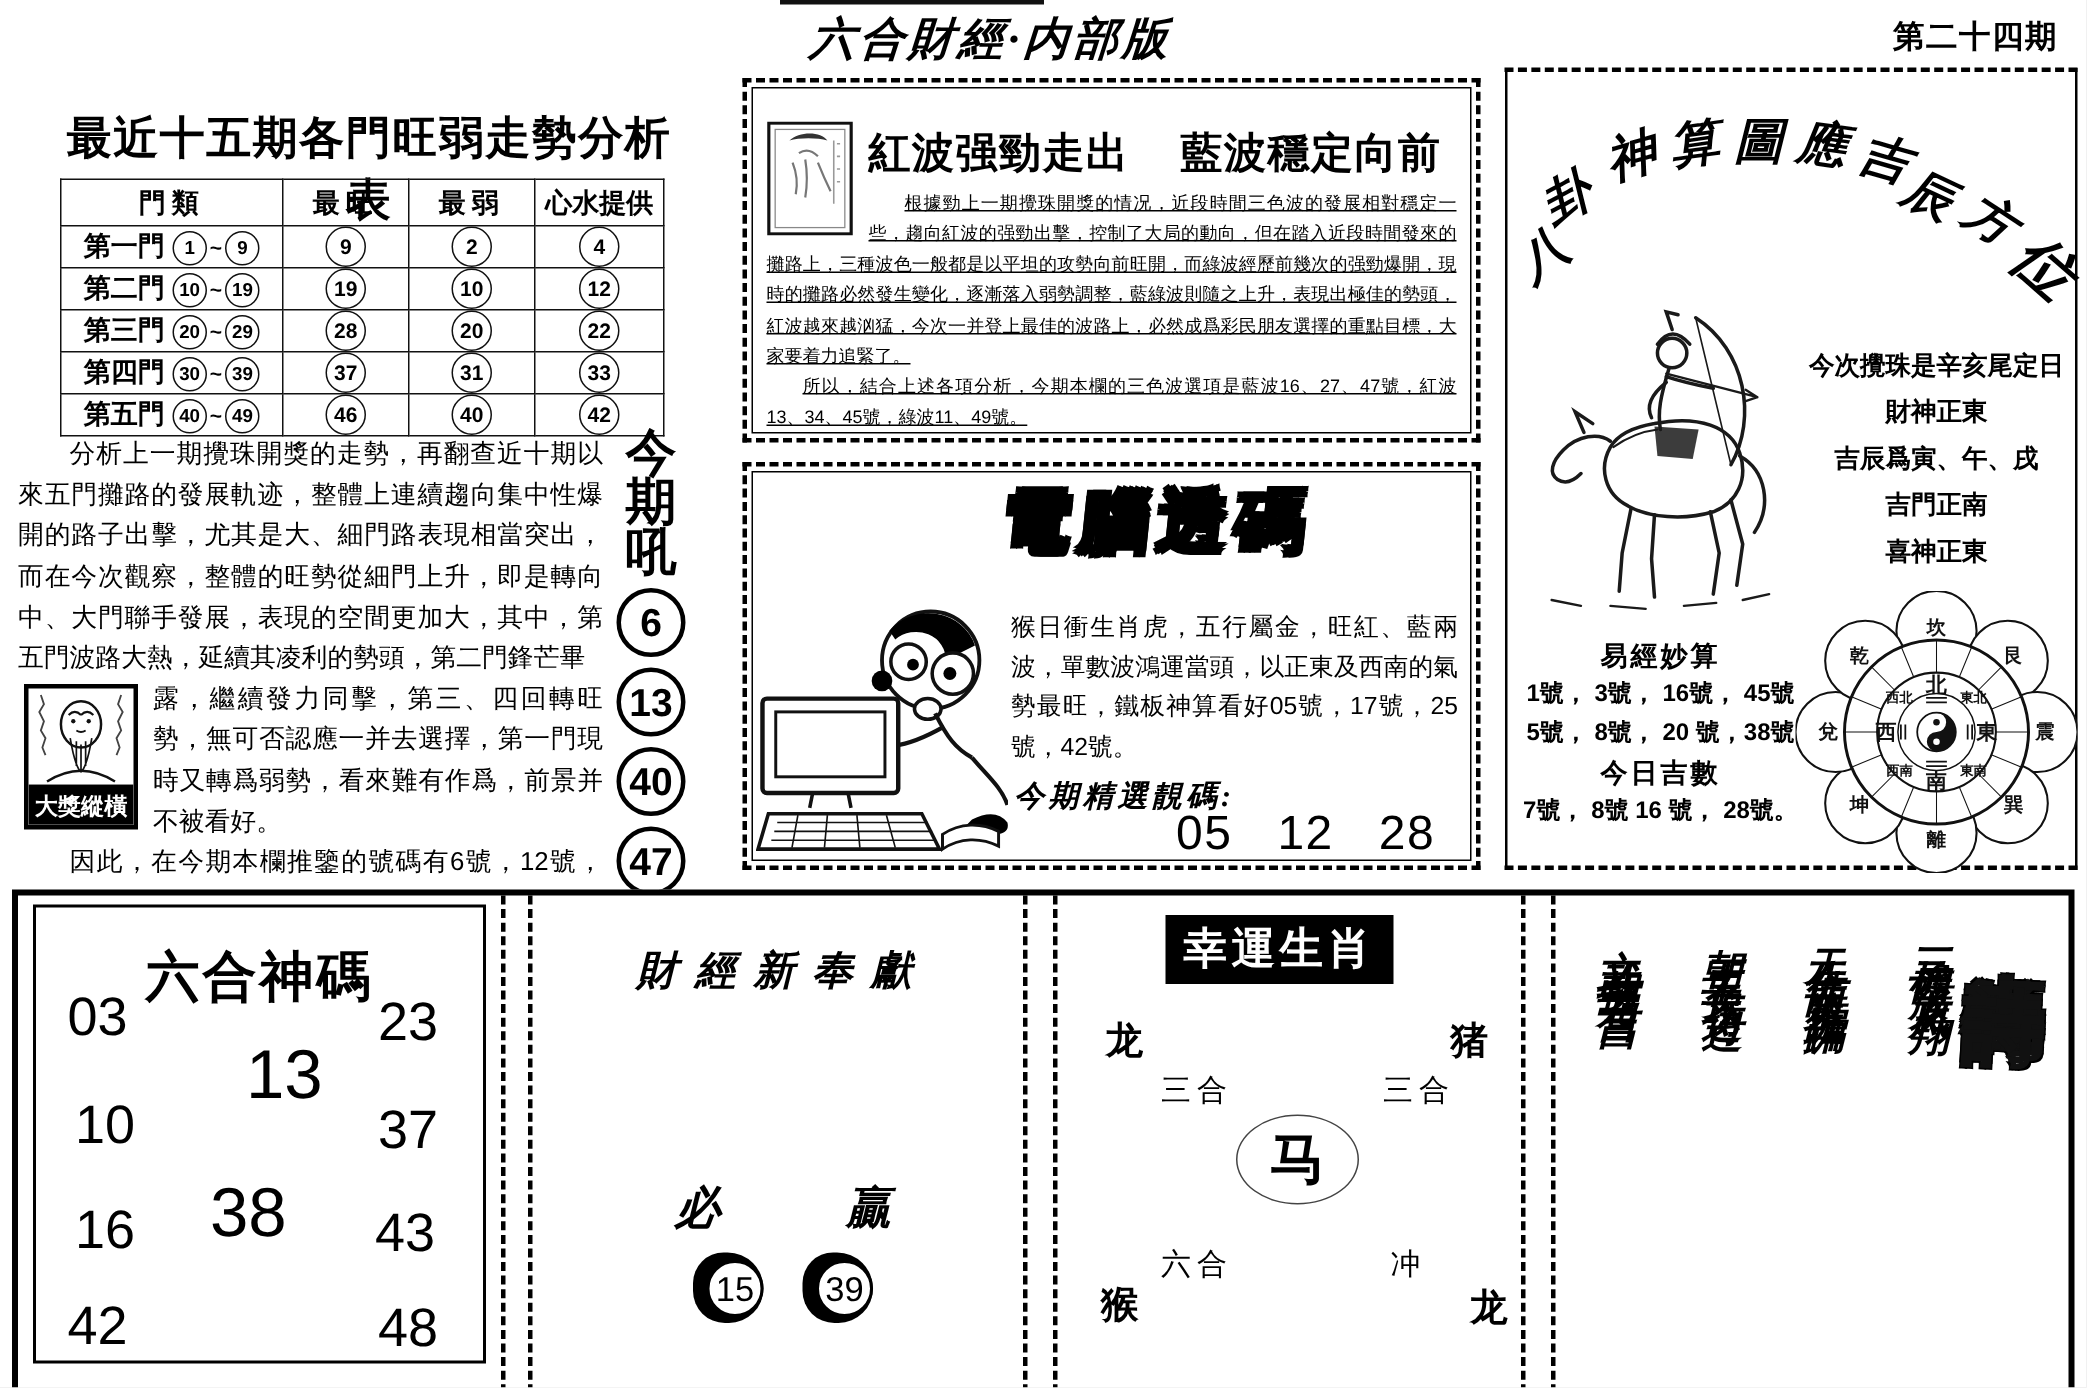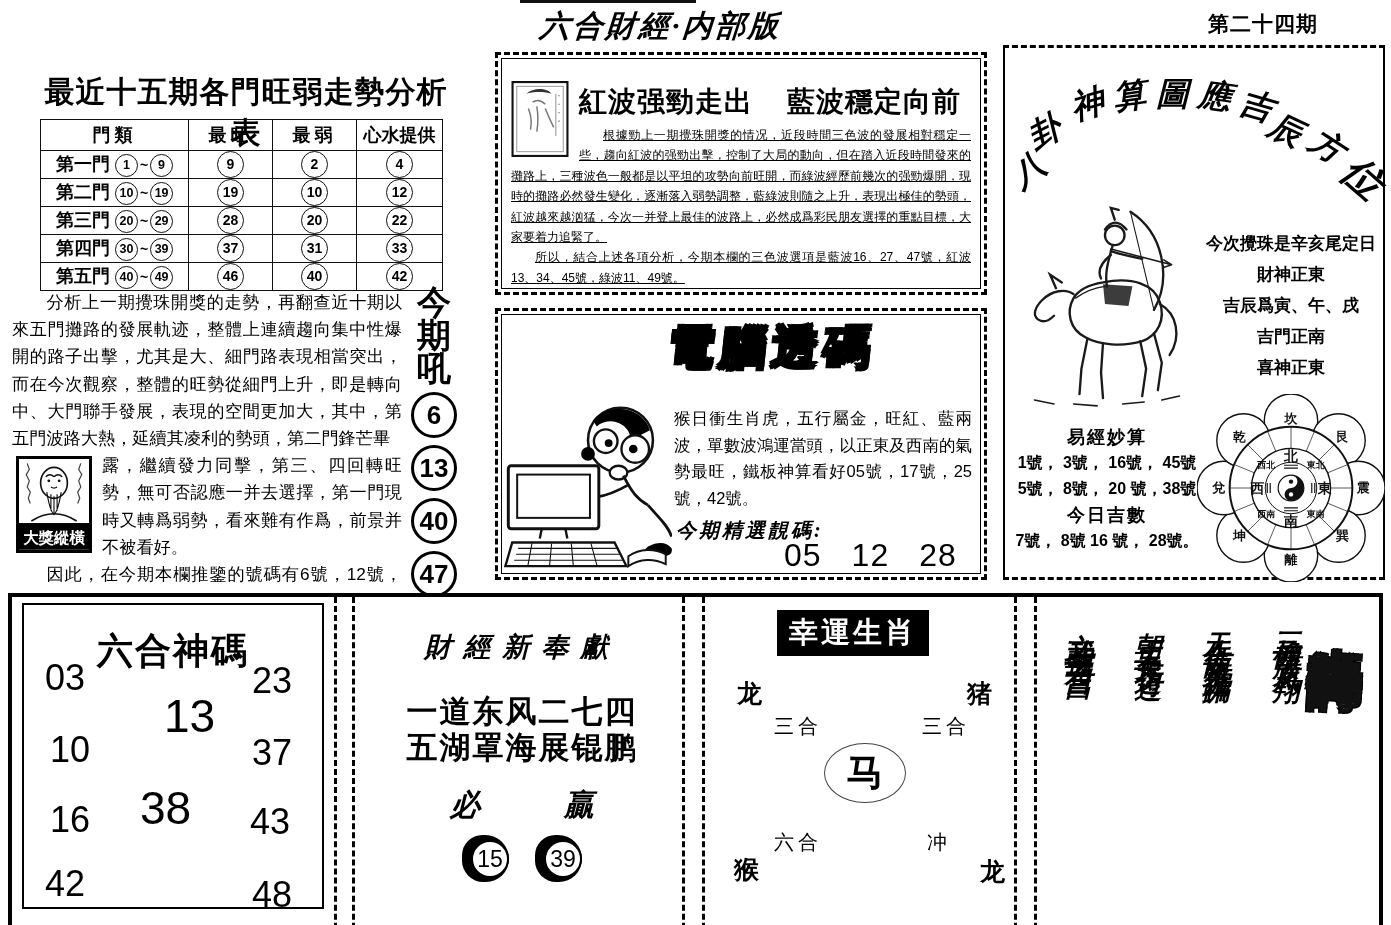--- a/index.html
+++ b/index.html
@@ -4,21 +4,21 @@
 <style>
   html,body{margin:0;padding:0;background:#e8e8e8;}
   #canvas{position:relative;width:1391px;height:925px;background:#ffffff;color:#000;
           font-family:"Liberation Sans",sans-serif;overflow:hidden;}
   .abs{position:absolute;}
 
   
   .top-rule{left:520px;top:0;width:176px;height:3px;background:#111;}
   .masthead{left:540px;top:6px;font-family:"Liberation Serif",serif;font-weight:700;font-style:italic;
             font-size:30px;letter-spacing:3px;transform:skewX(-4deg);}
-  .issue{left:1208px;top:10px;font-size:21px;font-weight:600;letter-spacing:1px;}
+  .issue{left:1262px;top:10px;font-size:21px;font-weight:600;letter-spacing:1px;}
 
   
   .an-title{left:42px;top:72px;width:408px;font-size:30px;font-weight:800;letter-spacing:1px;text-align:center;}
   table.an{position:absolute;left:40px;top:119px;border-collapse:collapse;table-layout:fixed;}
   table.an td,table.an th{border:1.6px solid #111;text-align:center;vertical-align:middle;
        font-size:18px;font-weight:700;padding:0;height:27px;}
   table.an th{height:30px;letter-spacing:4px;}
   .gate-cell{white-space:nowrap;}
   .circ{display:inline-block;width:21px;height:21px;line-height:21px;border:1.4px solid #111;
         border-radius:50%;font-size:12.5px;font-weight:700;text-align:center;vertical-align:middle;}
@@ -373,29 +373,25 @@
       <div class="abs shenma-title">六合神碼</div>
       <span class="abs num n36" style="left:21px;top:52px;">03</span>
       <span class="abs num n36" style="left:228px;top:55px;">23</span>
       <span class="abs num n46" style="left:140px;top:84px;">13</span>
       <span class="abs num n36" style="left:26px;top:124px;">10</span>
       <span class="abs num n36" style="left:228px;top:127px;">37</span>
       <span class="abs num n46" style="left:116px;top:176px;text-align:center;">38</span>
       <span class="abs num n36" style="left:26px;top:194px;">16</span>
       <span class="abs num n36" style="left:226px;top:196px;">43</span>
       <span class="abs num n36" style="left:21px;top:258px;">42</span>
-      <span class="abs num n36" style="left:228px;top:269px;">48</span>
+      <span class="abs num n36" style="left:228px;top:259px;">48</span>
     </div>
 
     <div class="abs fortune">
       <div class="fortune-title">財經新奉獻</div>
-      <div class="fortune-poem">
-        <div>一道东风二七四</div>
-        <div>五湖罩海展锟鹏</div>
-      </div>
       <div class="mustwin">
         <span>必</span>
         <span>贏</span>
       </div>
       <div class="balls">
         <span class="ball">
             <span class="bnum">15</span>
           </span>
         <span class="ball">
             <span class="bnum">39</span>

